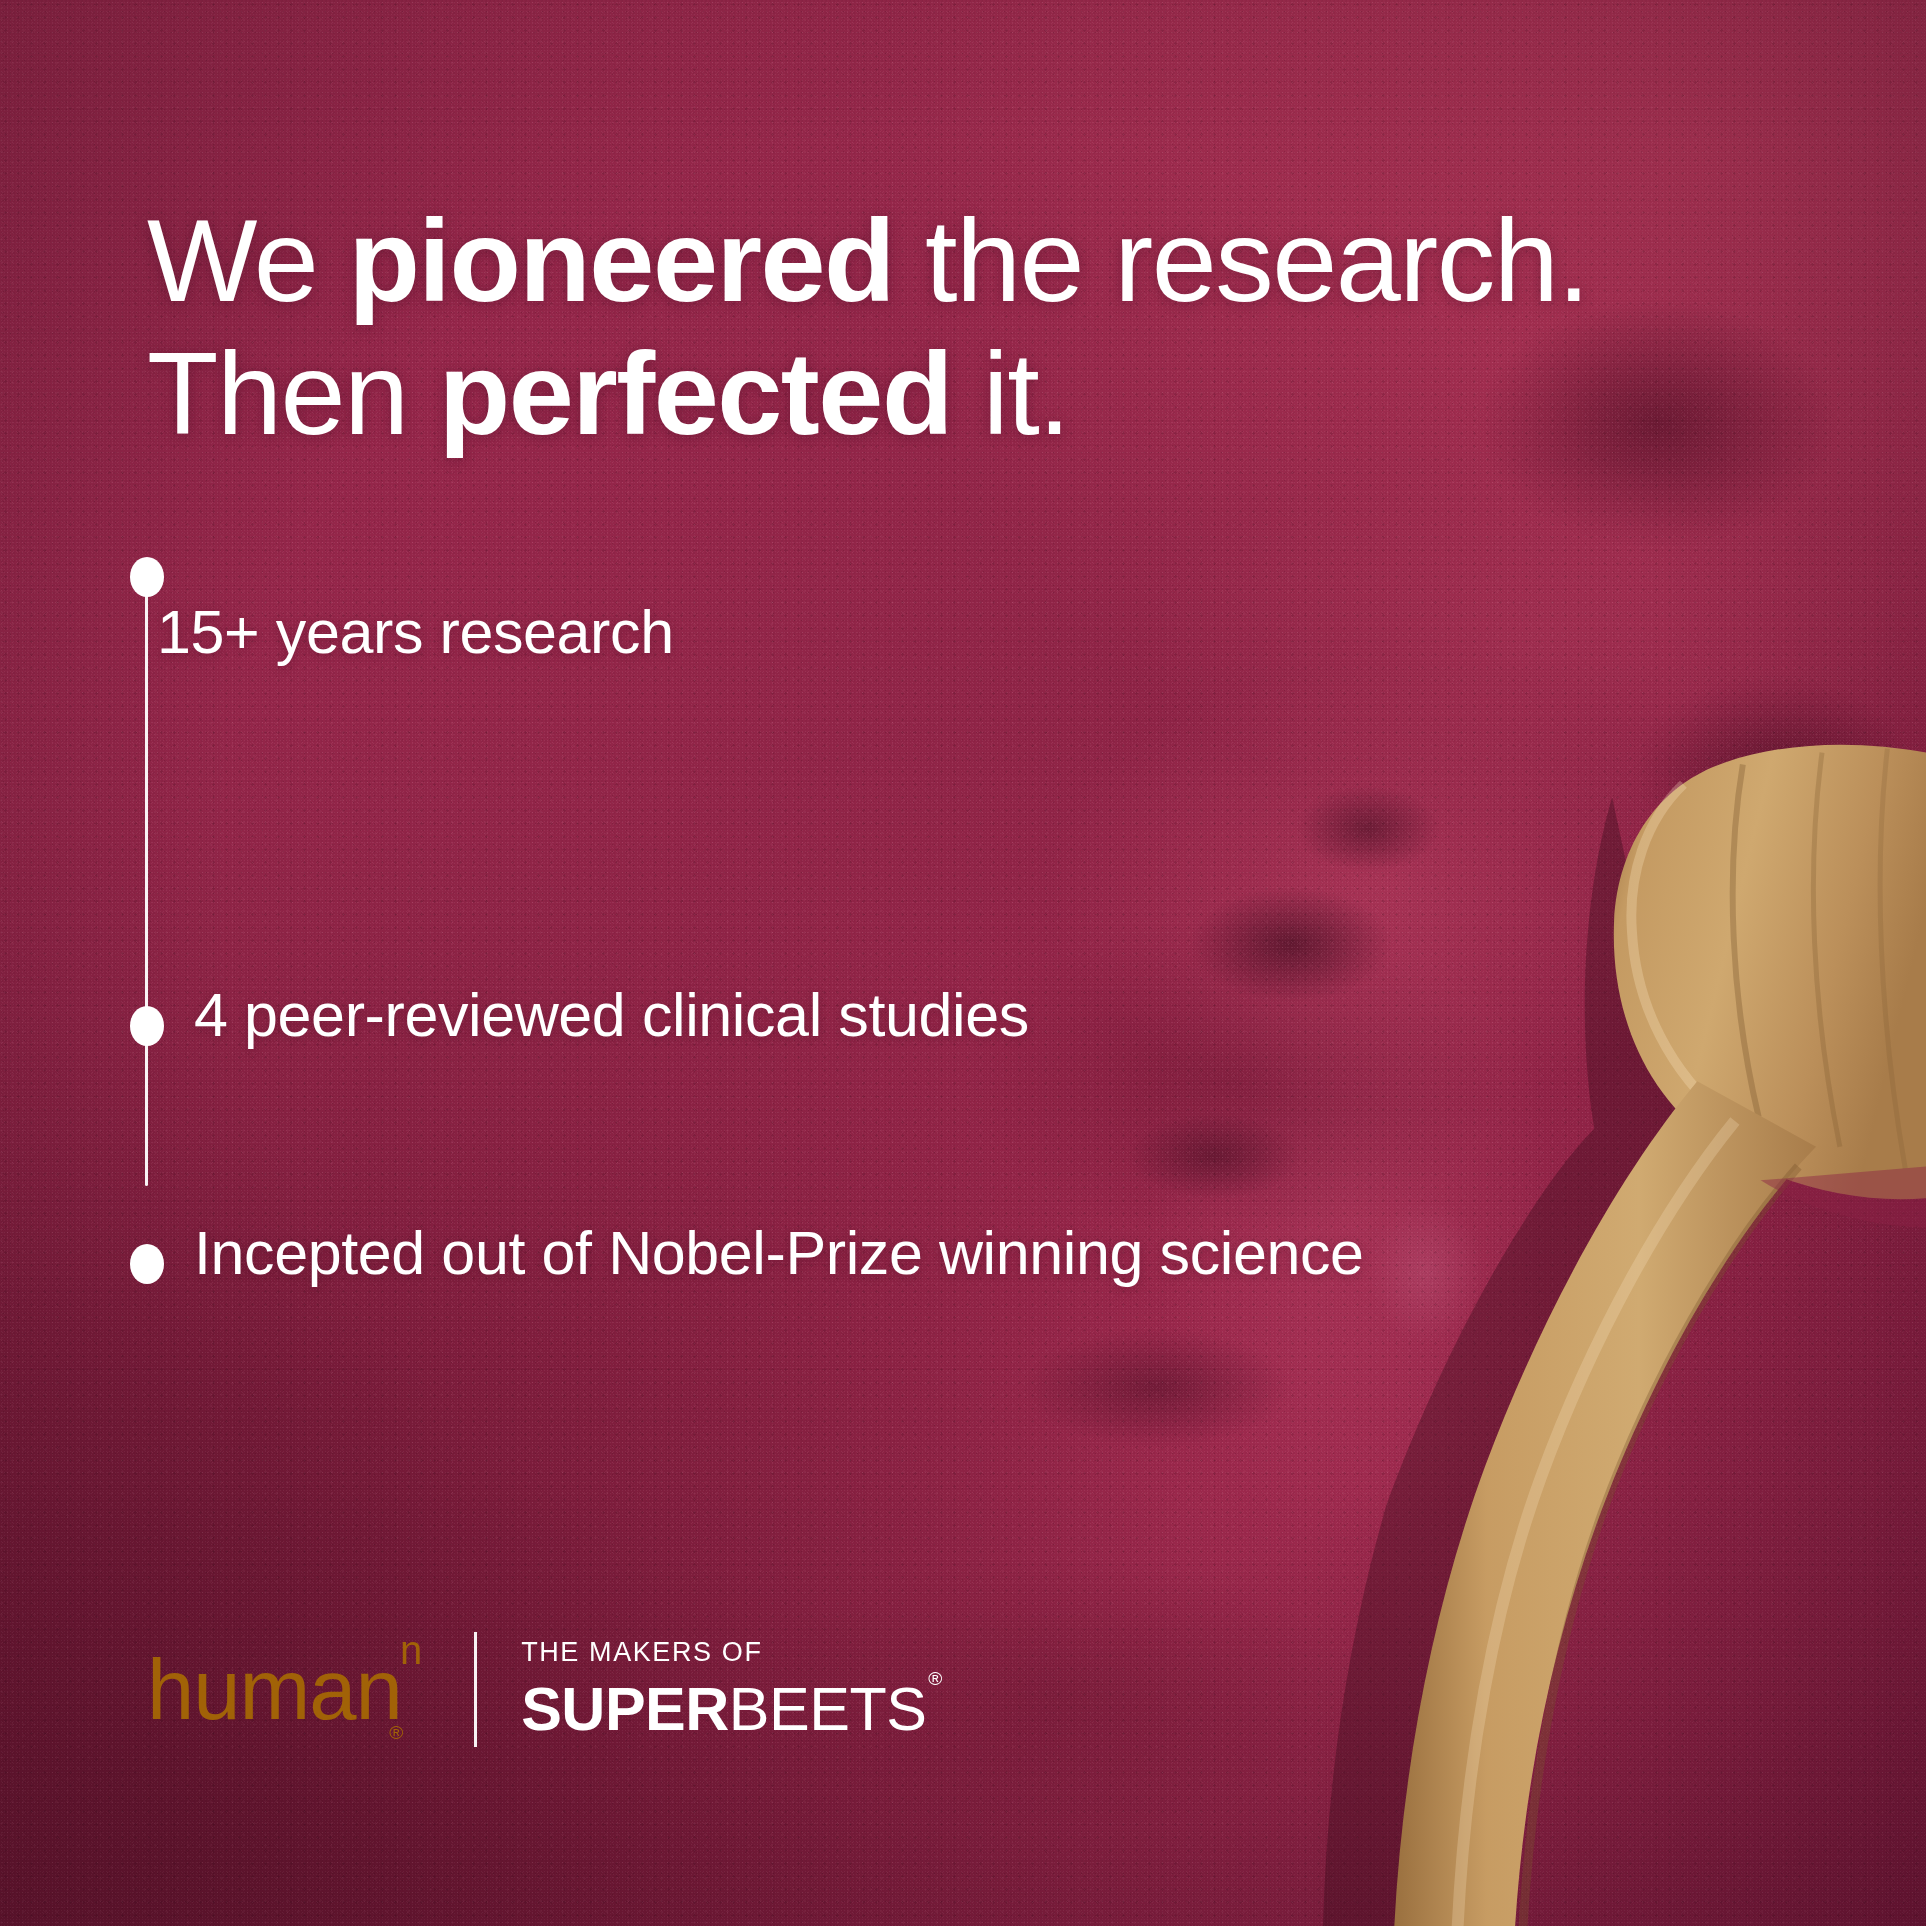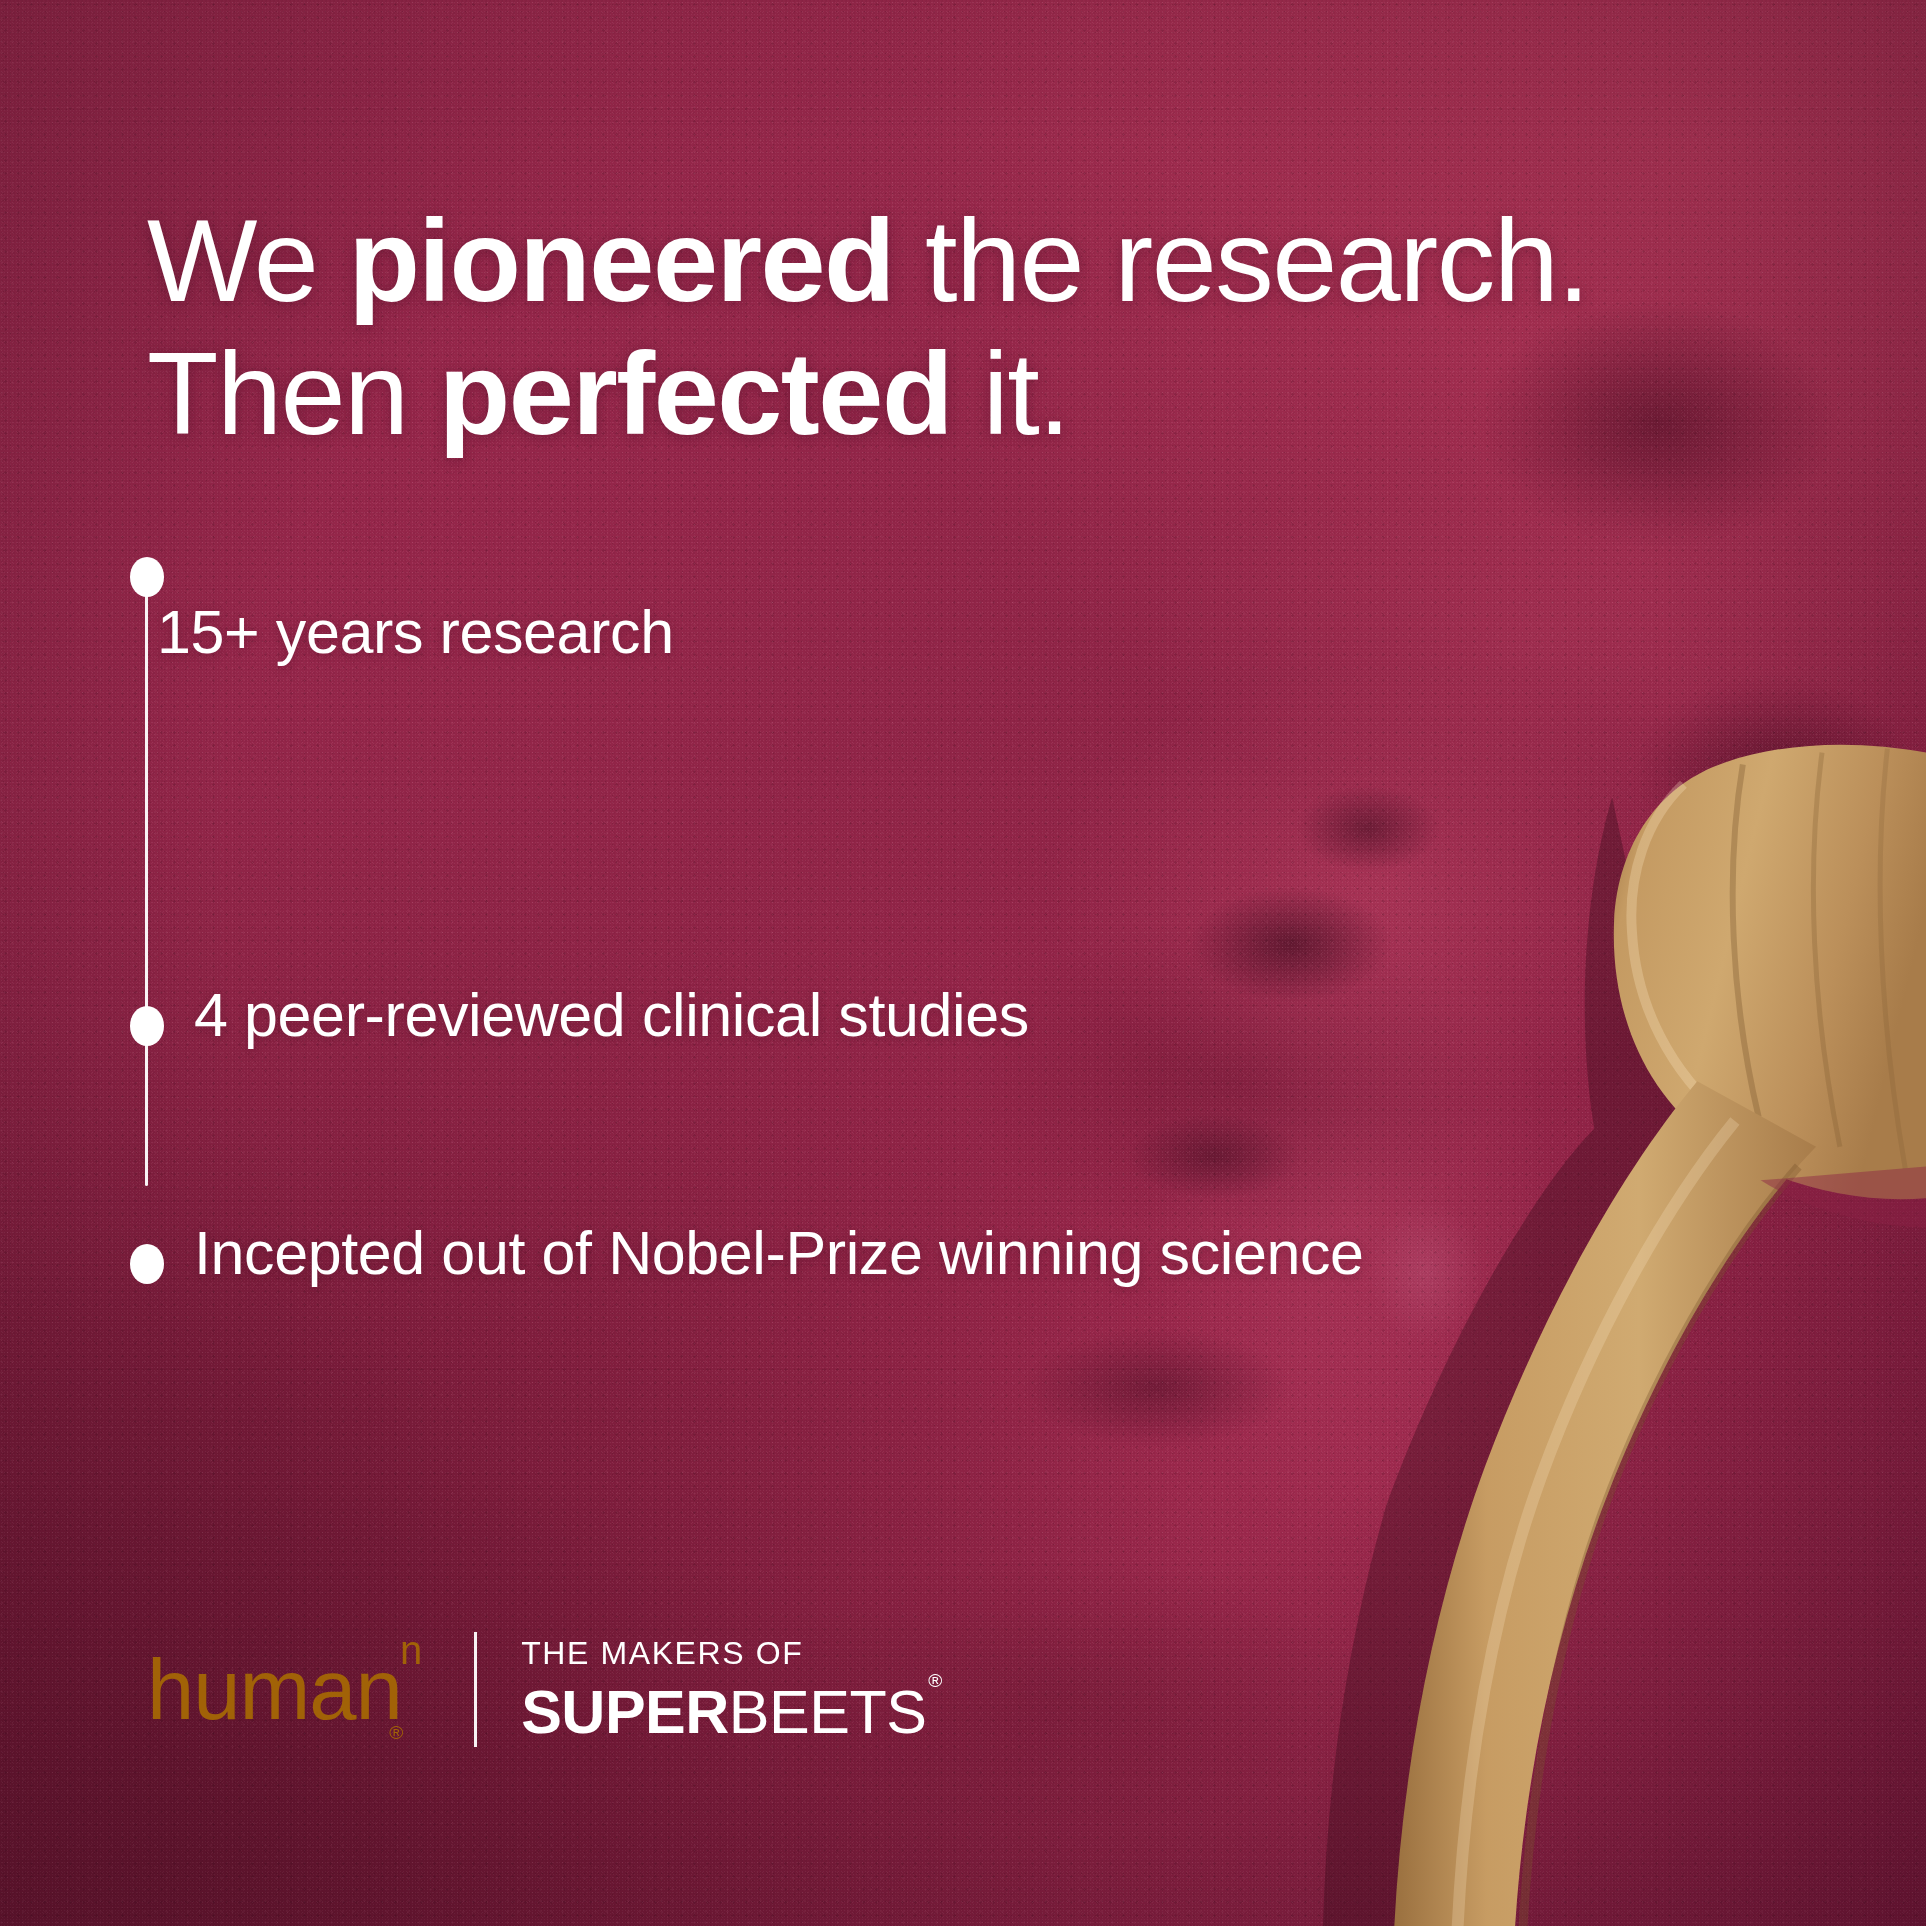--- a/index.html
+++ b/index.html
@@ -120,21 +120,21 @@
   }
   .humann .reg{
     font-size:19px;position:relative;top:20px;left:-34px;
   }
   .divider{
     width:3px;height:115px;background:#ffffff;opacity:.95;
     margin:0 44px 0 30px;
   }
   .makers{display:flex;flex-direction:column;justify-content:center;}
   .makers-top{
-    font-size:32px;font-weight:500;letter-spacing:1.6px;line-height:1;
+    font-size:27px;font-weight:500;letter-spacing:1.6px;line-height:1;
     margin-bottom:13px;
   }
   .makers-main{
     font-size:61px;line-height:1;letter-spacing:-0.5px;position:relative;
   }
   .makers-main .sb-bold{font-weight:700;}
   .makers-main .sb-light{font-weight:400;}
   .makers-main .sb-reg{
     font-size:19px;vertical-align:super;position:relative;top:-24px;left:2px;font-weight:400;
   }

